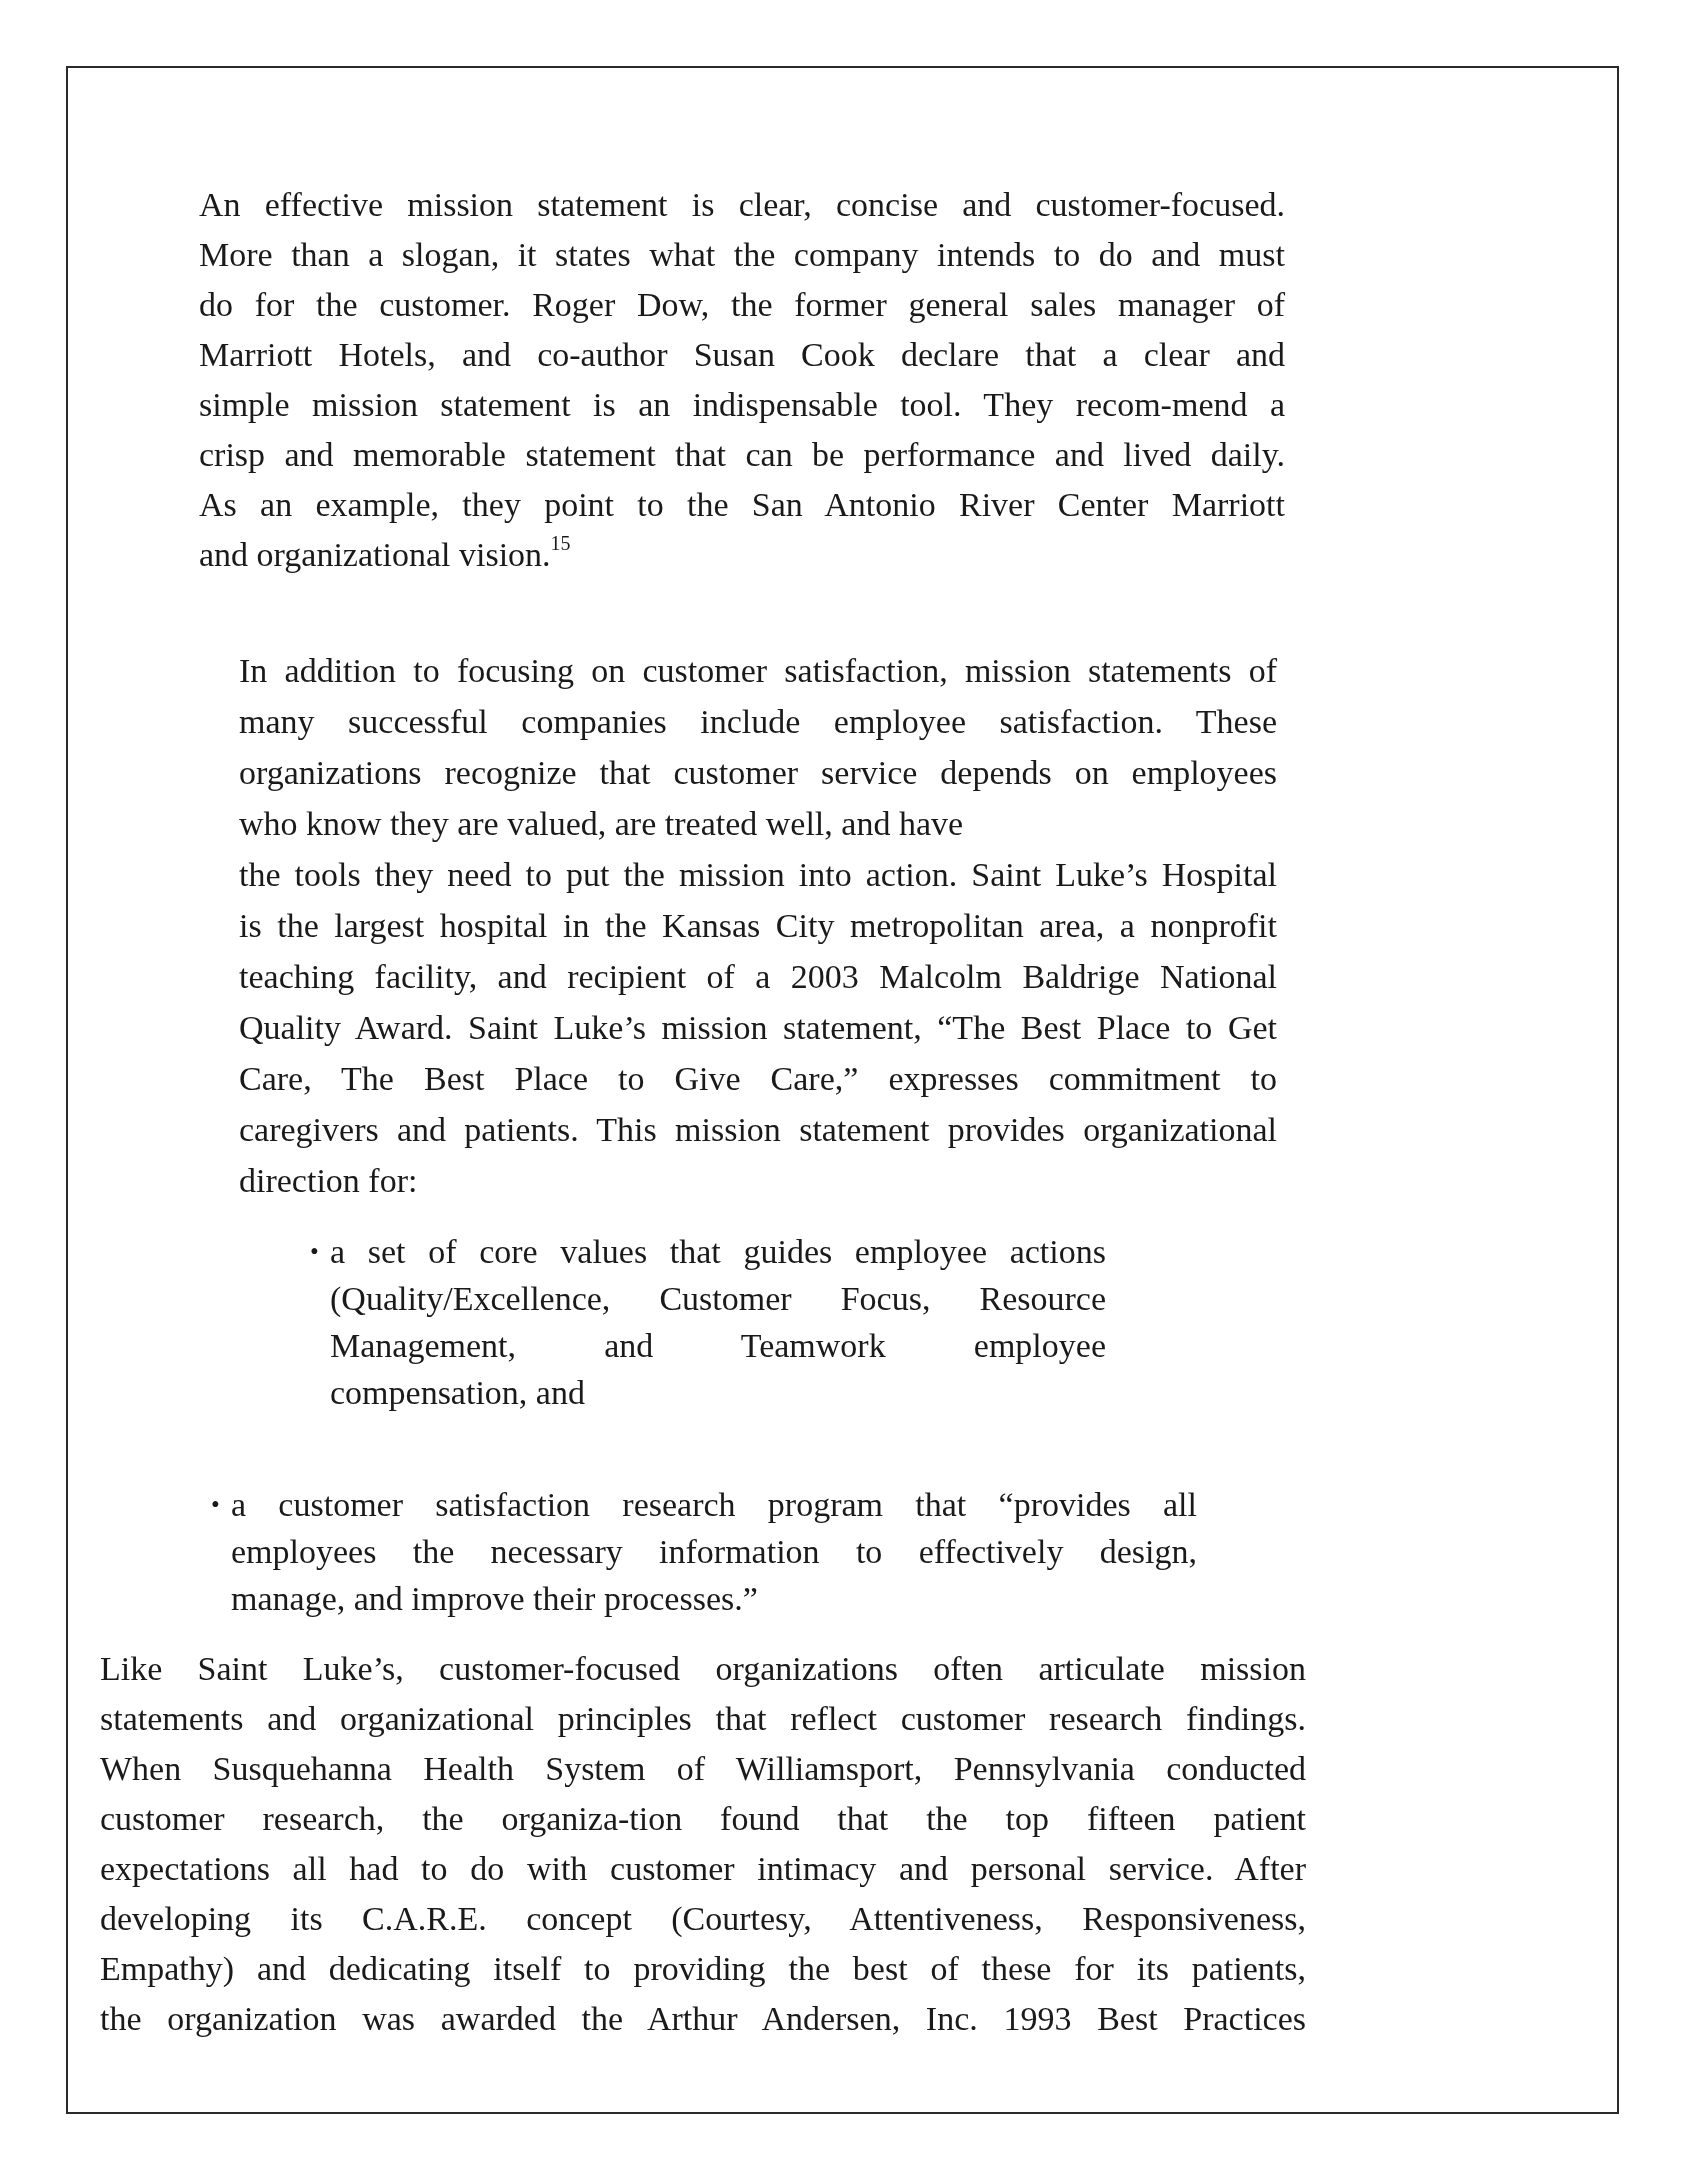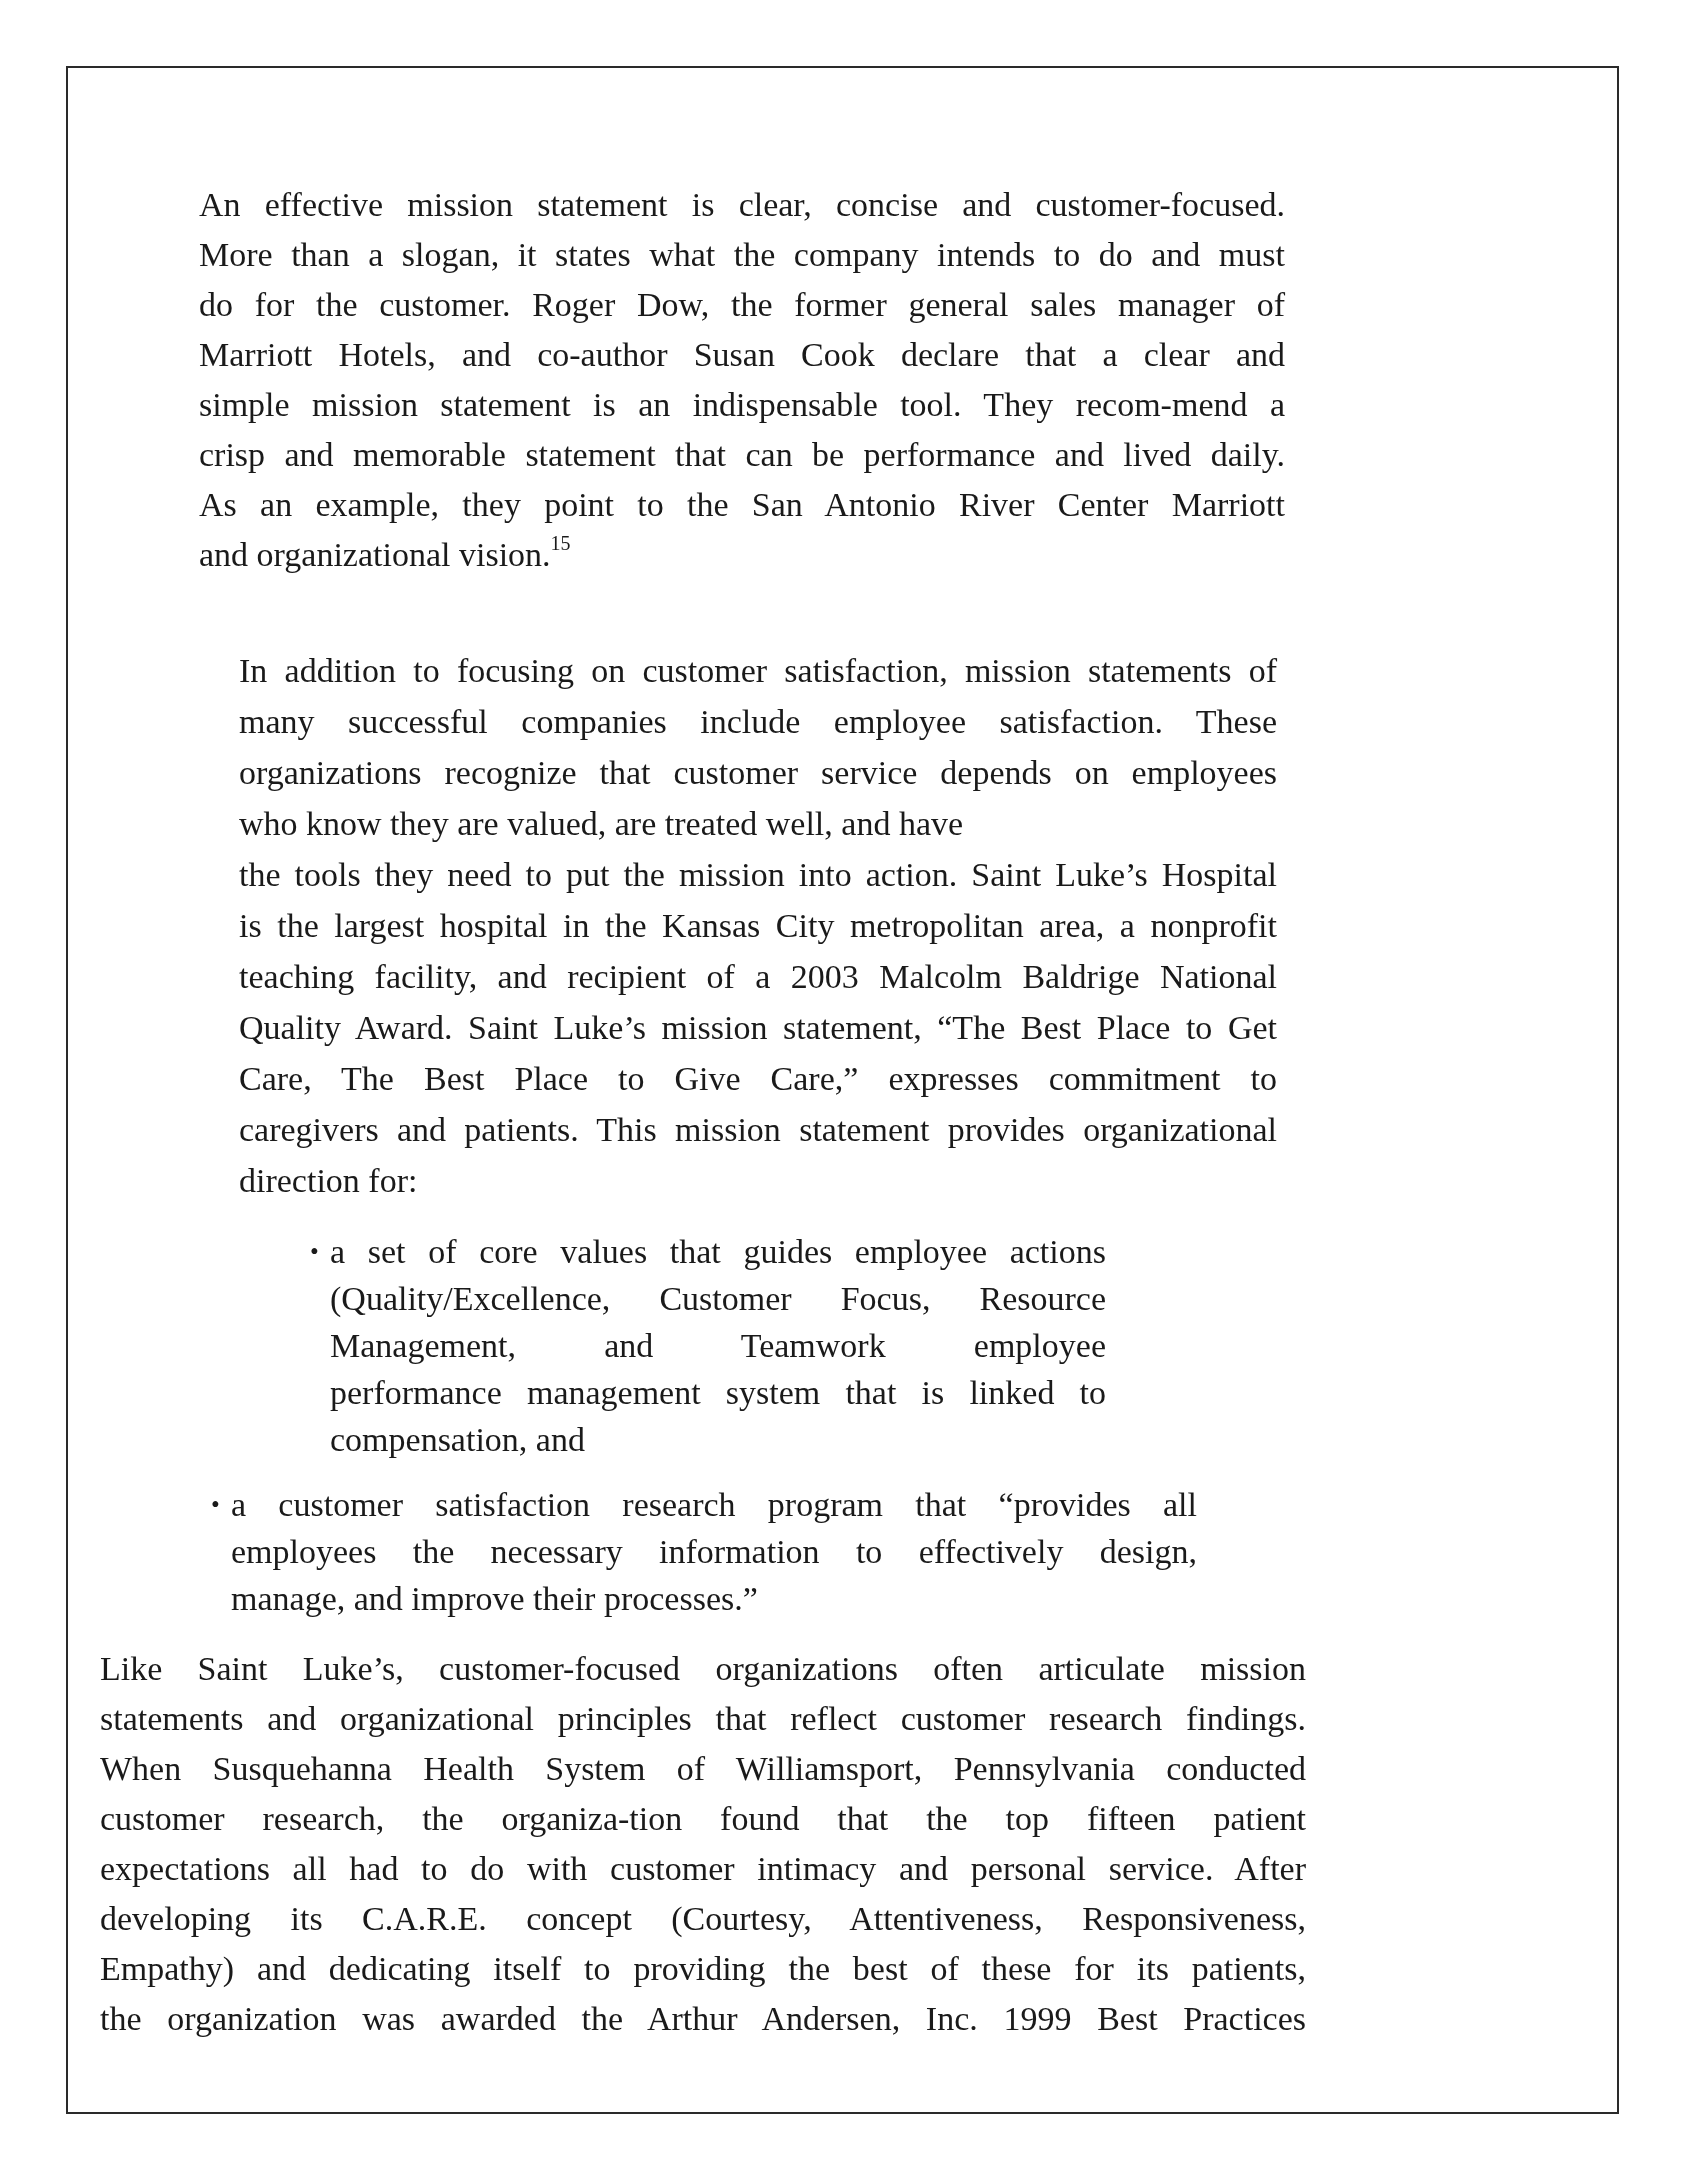--- a/index.html
+++ b/index.html
@@ -48,34 +48,33 @@
   <span class="ln">Care, The Best Place to Give Care,” expresses commitment to</span>
   <span class="ln">caregivers and patients. This mission statement provides organizational</span>
   <span class="ln last">direction for:</span>
 </div>
 
 <div class="bullet" id="b1">
   <span class="dot">•</span>
   <span class="ln">a set of core values that guides employee actions</span>
   <span class="ln">(Quality/Excellence, Customer Focus, Resource</span>
   <span class="ln">Management, and Teamwork employee</span>
-  <span class="ln">performance management system that is linked to</span>
   <span class="ln last">compensation, and</span>
 </div>
 
 <div class="bullet" id="b2">
   <span class="dot">•</span>
   <span class="ln">a customer satisfaction research program that “provides all</span>
   <span class="ln">employees the necessary information to effectively design,</span>
   <span class="ln last">manage, and improve their processes.”</span>
 </div>
 
 <div class="para" id="p3">
   <span class="ln">Like Saint Luke’s, customer-focused organizations often articulate mission</span>
   <span class="ln">statements and organizational principles that reflect customer research findings.</span>
   <span class="ln">When Susquehanna Health System of Williamsport, Pennsylvania conducted</span>
   <span class="ln">customer research, the organiza-tion found that the top fifteen patient</span>
   <span class="ln">expectations all had to do with customer intimacy and personal service. After</span>
   <span class="ln">developing its C.A.R.E. concept (Courtesy, Attentiveness, Responsiveness,</span>
   <span class="ln">Empathy) and dedicating itself to providing the best of these for its patients,</span>
-  <span class="ln">the organization was awarded the Arthur Andersen, Inc. 1999 Best Practices</span>
+  <span class="ln">the organization was awarded the Arthur Andersen, Inc. 1993 Best Practices</span>
 </div>
 
 
 </body></html>

